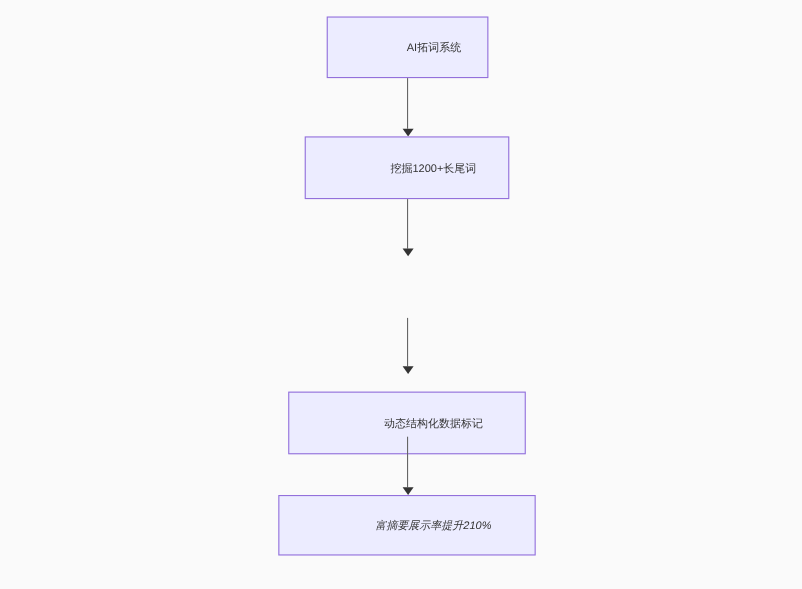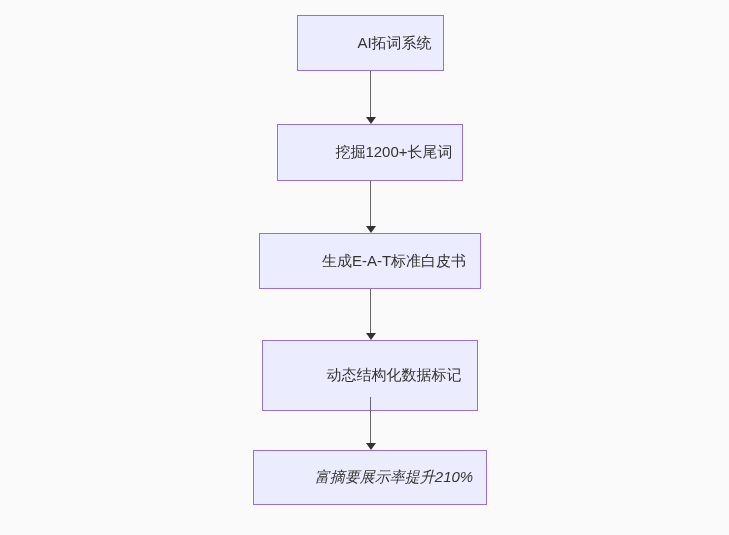--- a/index.html
+++ b/index.html
@@ -21,32 +21,32 @@
   .canvas {
     position: relative;
     width: 729px;
     height: 535px;
   }
   .node {
     position: absolute;
     background: var(--node-fill);
     border: 1px solid var(--node-border);
     color: var(--node-text);
-    font-size: 15px;
+    font-size: 10px;
     display: flex;
     align-items: center;
     justify-content: center;
     text-align: left;
     white-space: nowrap;
     padding-left: 48px;
   }
   .n1 { left: 297px; top: 15px;  width: 147px; height: 56px; }
   .n2 { left: 277px; top: 124px; width: 186px; height: 57px; }
   .n3 { left: 259px; top: 233px; width: 222px; height: 56px; }
-  .n4 { left: 262px; top: 340px; width: 216px; height: 71px; }
+  .n4 { left: 262px; top: 356px; width: 216px; height: 57px; }
   .n5 { left: 253px; top: 450px; width: 234px; height: 55px; font-style: italic; }
 
   .edge {
     position: absolute;
     left: 365px;           
     width: 11px;
     display: flex;
     flex-direction: column;
     align-items: center;
   }
@@ -83,23 +83,20 @@
 
   <div class="node n2">
     <span>挖掘1200+长尾词</span>
   </div>
 
   <div class="edge e2">
     <div class="edge-line"></div>
     <div class="edge-arrowhead"></div>
   </div>
 
-  <div class="node n3">
-    <span>生成E-A-T标准白皮书</span>
-  </div>
 
   <div class="edge e3">
     <div class="edge-line"></div>
     <div class="edge-arrowhead"></div>
   </div>
 
   <div class="node n4">
     <span>动态结构化数据标记</span>
   </div>
 

